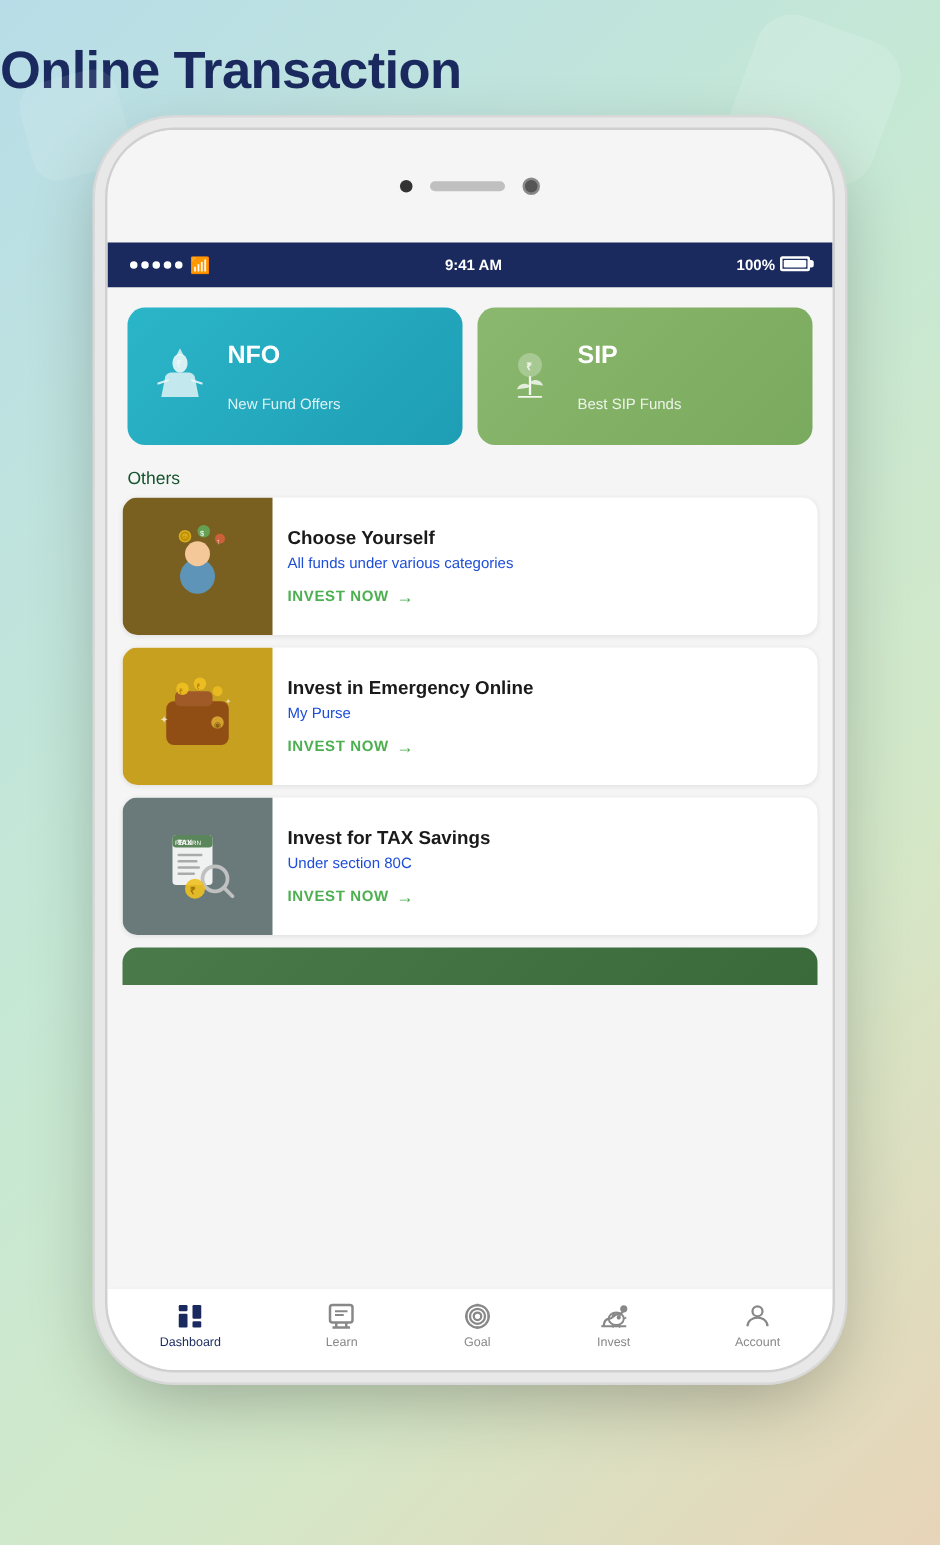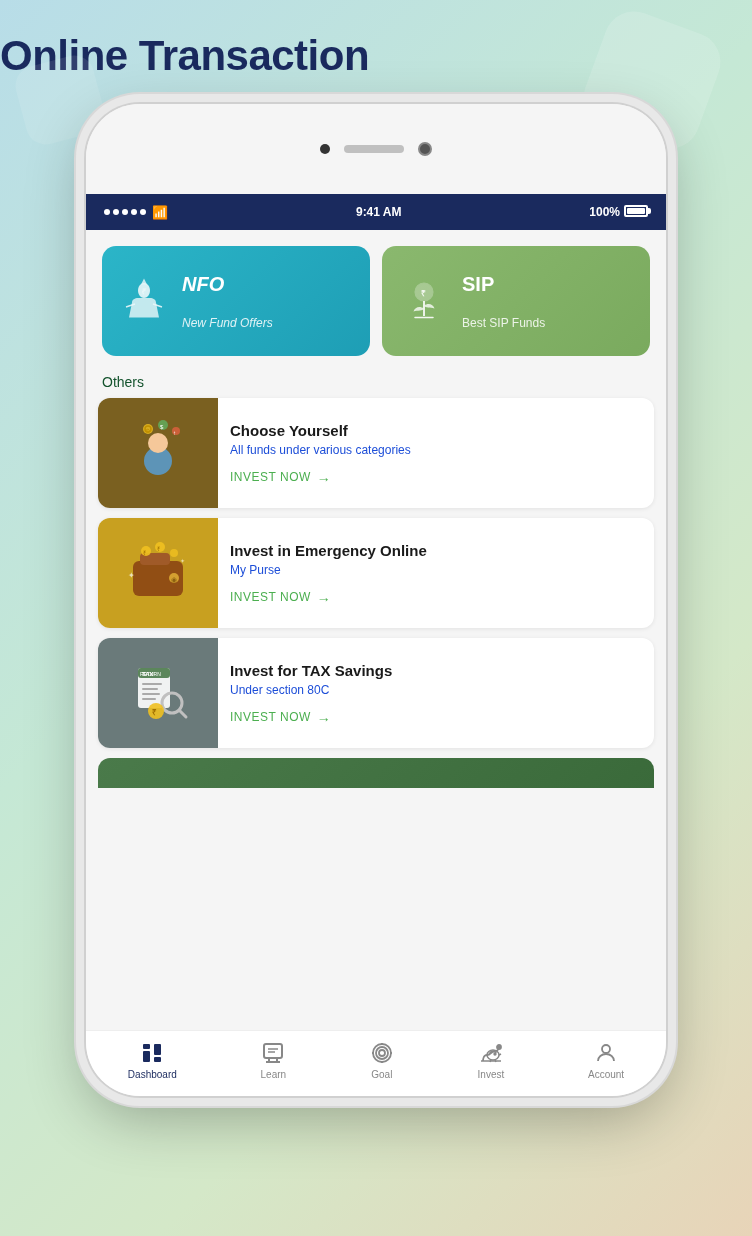--- a/index.html
+++ b/index.html
@@ -168,21 +168,20 @@
 
     .card-nfo {
       flex: 1;
       background: linear-gradient(135deg, #2bb5c8 0%, #1e9eb5 100%);
       border-radius: 14px;
       padding: 20px 16px;
       display: flex;
       align-items: center;
       gap: 12px;
       min-height: 110px;
-      font-style: italic;
     }
 
     .card-sip {
       flex: 1;
       background: linear-gradient(135deg, #8ab86e 0%, #7aaa5e 100%);
       border-radius: 14px;
       padding: 20px 16px;
       display: flex;
       align-items: center;
       gap: 12px;
@@ -273,21 +272,21 @@
       font-size: 12px;
       color: #1d4ed8;
     }
 
     .invest-now {
       display: flex;
       align-items: center;
       gap: 6px;
       margin-top: 8px;
       font-size: 12px;
-      font-weight: 400;
+      font-weight: 700;
       color: #4caf50;
       letter-spacing: 0.5px;
       text-align: center;
     }
 
     .invest-arrow {
       font-size: 14px;
     }
 
     

